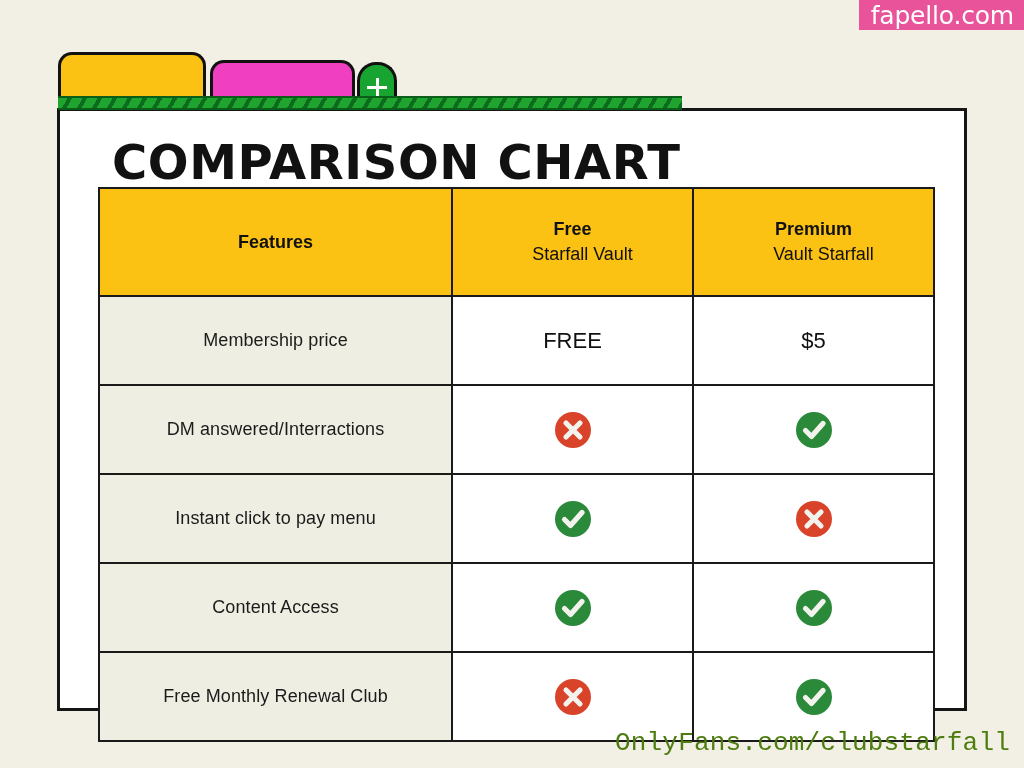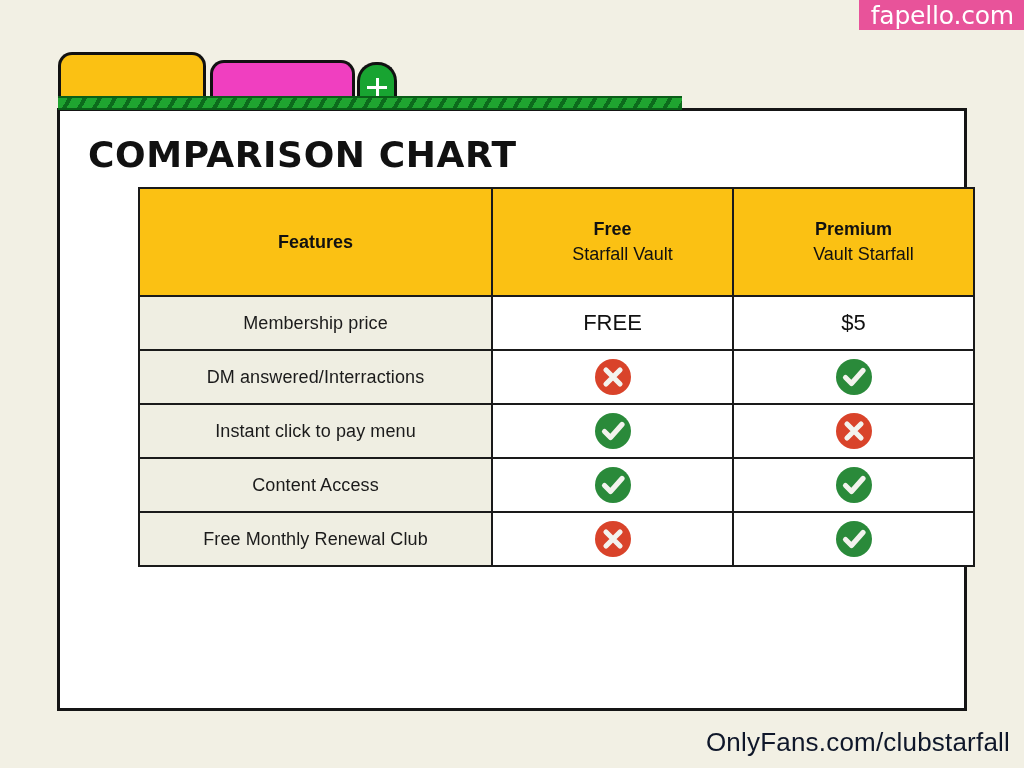--- a/index.html
+++ b/index.html
@@ -129,40 +129,39 @@
     width: 910px;
     height: 603px;
     background: #ffffff;
     border: 3px solid #151515;
     box-sizing: border-box;
     z-index: 5;
   }
 
   #page-title {
     position: absolute;
-    left: 28px;
+    left: 52px;
     top: 23px;
     font-family: "DejaVu Sans", sans-serif;
-    font-size: 36px;
+    font-size: 48px;
     font-weight: 700;
     letter-spacing: 0.6px;
     color: #111111;
     white-space: nowrap;
   }
 
   
   #comparison-table {
     position: absolute;
     left: 38px;
     top: 76px;
     width: 835px;
     border-collapse: collapse;
     table-layout: fixed;
     font-family: "Liberation Sans", sans-serif;
-    margin-left: 40px;
   }
   #comparison-table td,
   #comparison-table th {
     border: 2px solid #1a1a1a;
     padding: 0;
     text-align: center;
     vertical-align: middle;
     box-sizing: border-box;
   }
   col.col-feature  { width: 353px; }
@@ -186,21 +185,21 @@
     font-weight: 400;
     line-height: 1.4;
     padding-left: 20px;
   }
   .head-features {
     display: block;
     font-size: 18px;
     font-weight: 700;
   }
 
-  tbody tr { height: 54px; }
+  tbody tr { height: 89px; }
   td.feature-cell {
     background: #efeee2;
     font-size: 18px;
     font-weight: 400;
     color: #1b1b1b;
     padding: 4px 10px;
     letter-spacing: 0.1px;
   }
   td.value-cell {
     background: #ffffff;
@@ -216,24 +215,24 @@
     height: 40px;
     vertical-align: middle;
     line-height: 0;
   }
 
   
   #onlyfans-watermark {
     position: absolute;
     right: 14px;
     bottom: 10px;
-    font-family: Liberation Sans, sans-serif;
+    font-family: Liberation Mono, monospace;
     font-size: 26px;
     font-weight: 400;
-    color: #0f172a;
+    color: #4d7c0f;
     letter-spacing: 0.2px;
     z-index: 30;
     margin-left: 29px;
   }
 </style>
 </head>
 <body>
 
 <div id="fapello-watermark">fapello.com</div>
 

